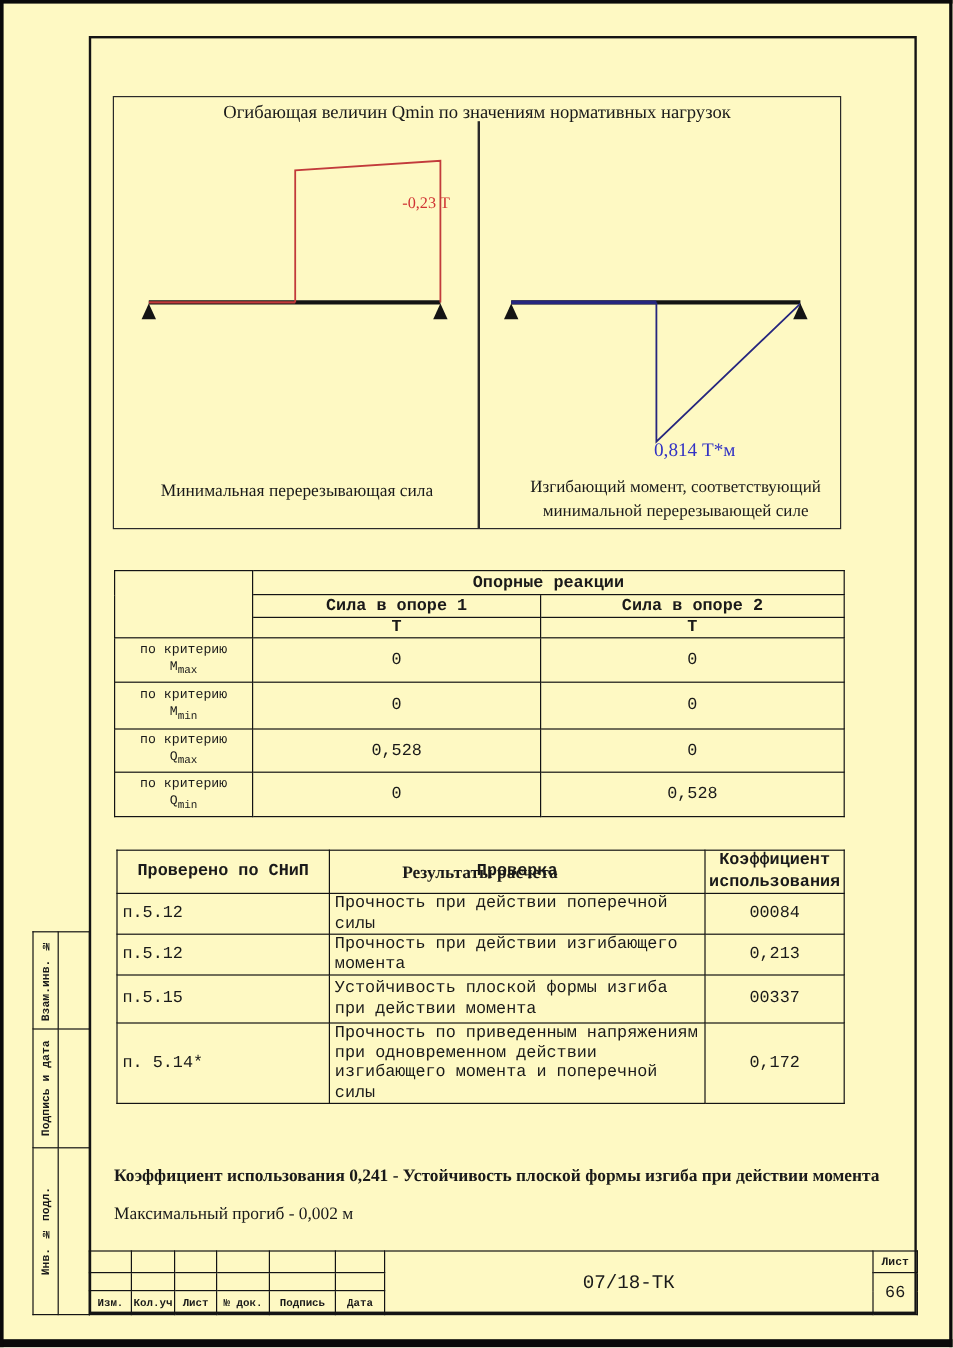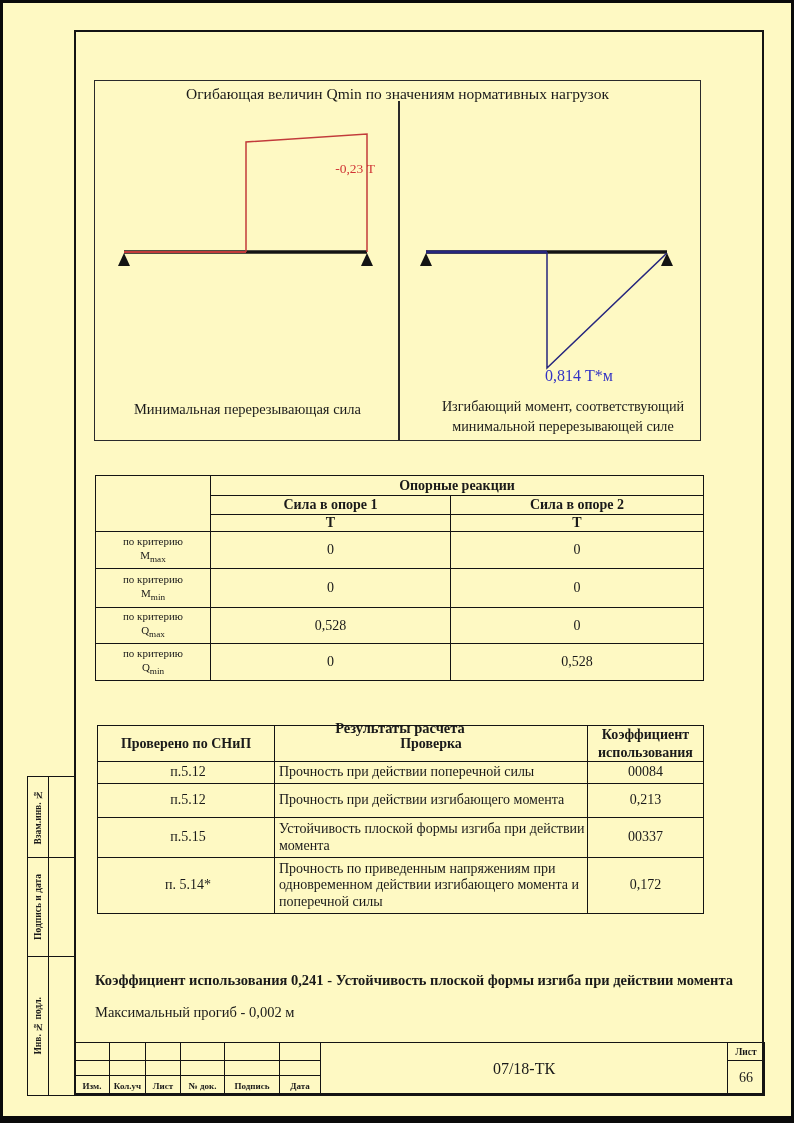--- a/index.html
+++ b/index.html
@@ -36,31 +36,31 @@
     font-size:13.5px;color:var(--shear-label,#d03434);}
   .moment-value{position:absolute;left:545px;top:367px;font-size:16px;
     color:var(--moment-label,#3333c4);}
   .caption-left{position:absolute;left:96px;top:401px;width:303px;text-align:center;font-size:14.5px;}
   .caption-right{position:absolute;left:400px;top:397px;width:298px;text-align:center;
     font-size:14.2px;line-height:1.4;margin-left:14px;}
 
   
   table{border-collapse:collapse;table-layout:fixed;}
   td,th{border:1.5px solid #141414;padding:0;font-weight:normal;
-    font-family:Liberation Serif, serif;overflow:hidden;margin-top:36px;}
+    font-family:Liberation Mono, monospace;overflow:hidden;margin-top:36px;}
   .reactions{position:absolute;left:95px;top:475px;width:608px;}
   .reactions td{text-align:center;vertical-align:middle;font-size:14px;}
   .reactions .hdr{font-weight:bold;}
   .reactions .crit{font-size:11px;line-height:1.25;}
   .results-title{position:absolute;left:97px;top:720px;width:606px;text-align:center;
     font-weight:bold;font-size:14.5px;}
-  .results{position:absolute;left:97px;top:725px;width:606px;}
+  .results{position:absolute;left:97px;top:708px;width:606px;}
   .results td{font-size:14px;vertical-align:middle;line-height:1.18;}
   .results .hdr{font-weight:bold;text-align:center;line-height:1.25;}
-  .results .c-snip{text-align:center;padding-left:4px;vertical-align:middle;}
+  .results .c-snip{text-align:left;padding-left:4px;vertical-align:middle;}
   .results .c-check{text-align:left;padding-left:4px;}
   .results .c-k{text-align:center;}
 
   .summary-bold{position:absolute;left:95px;top:970px;width:650px;
     font-weight:bold;font-size:14.5px;line-height:1.5;}
   .deflection{position:absolute;left:95px;top:1004px;font-size:14.5px;}
 
   
   .stamp{position:absolute;left:74px;top:1042px;width:690px;height:53px;}
   .stamp td{border:1.6px solid #141414;text-align:center;vertical-align:middle;}

